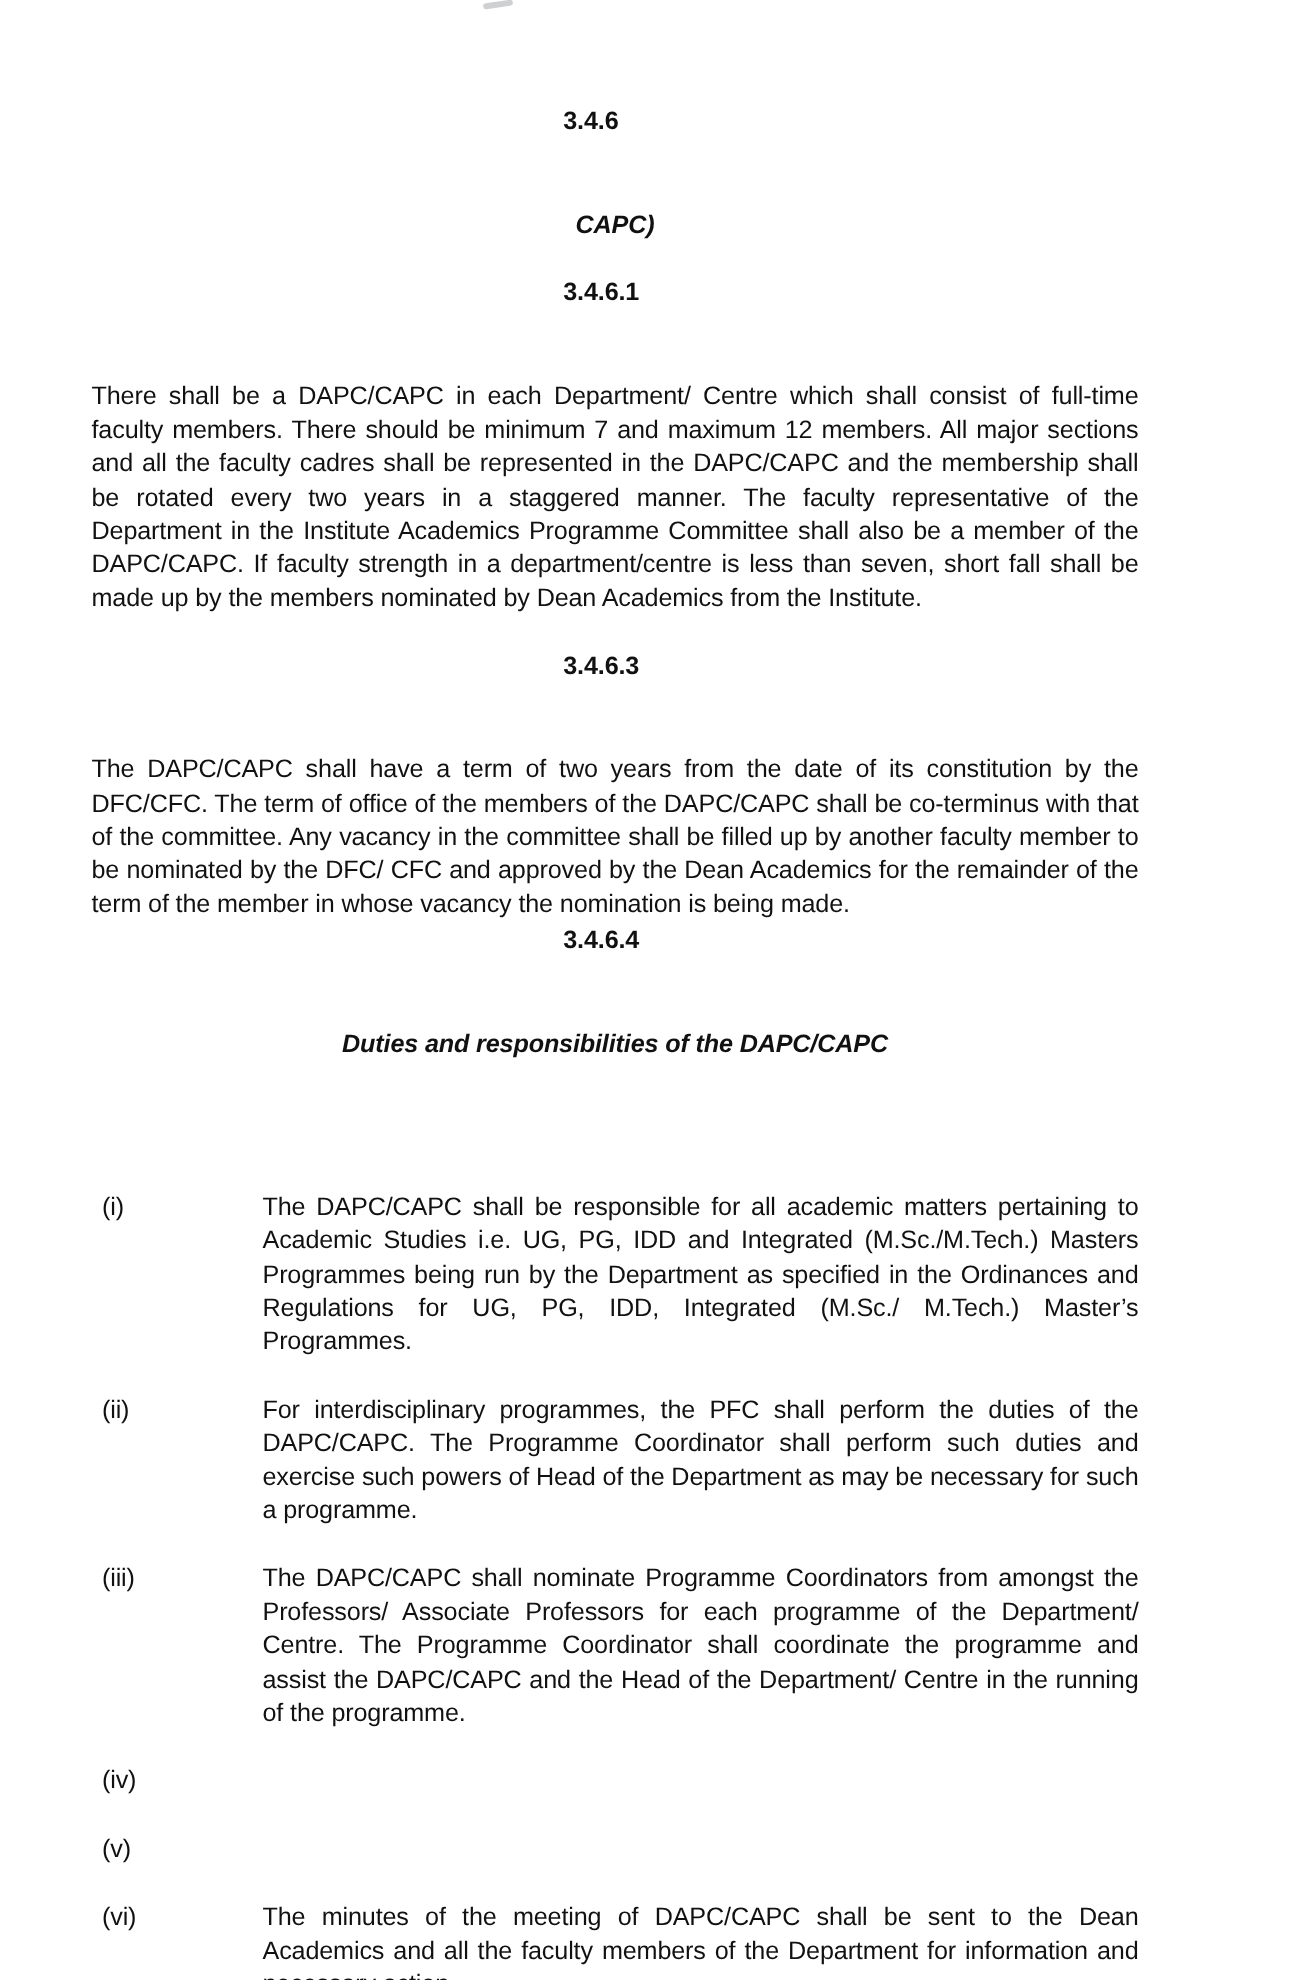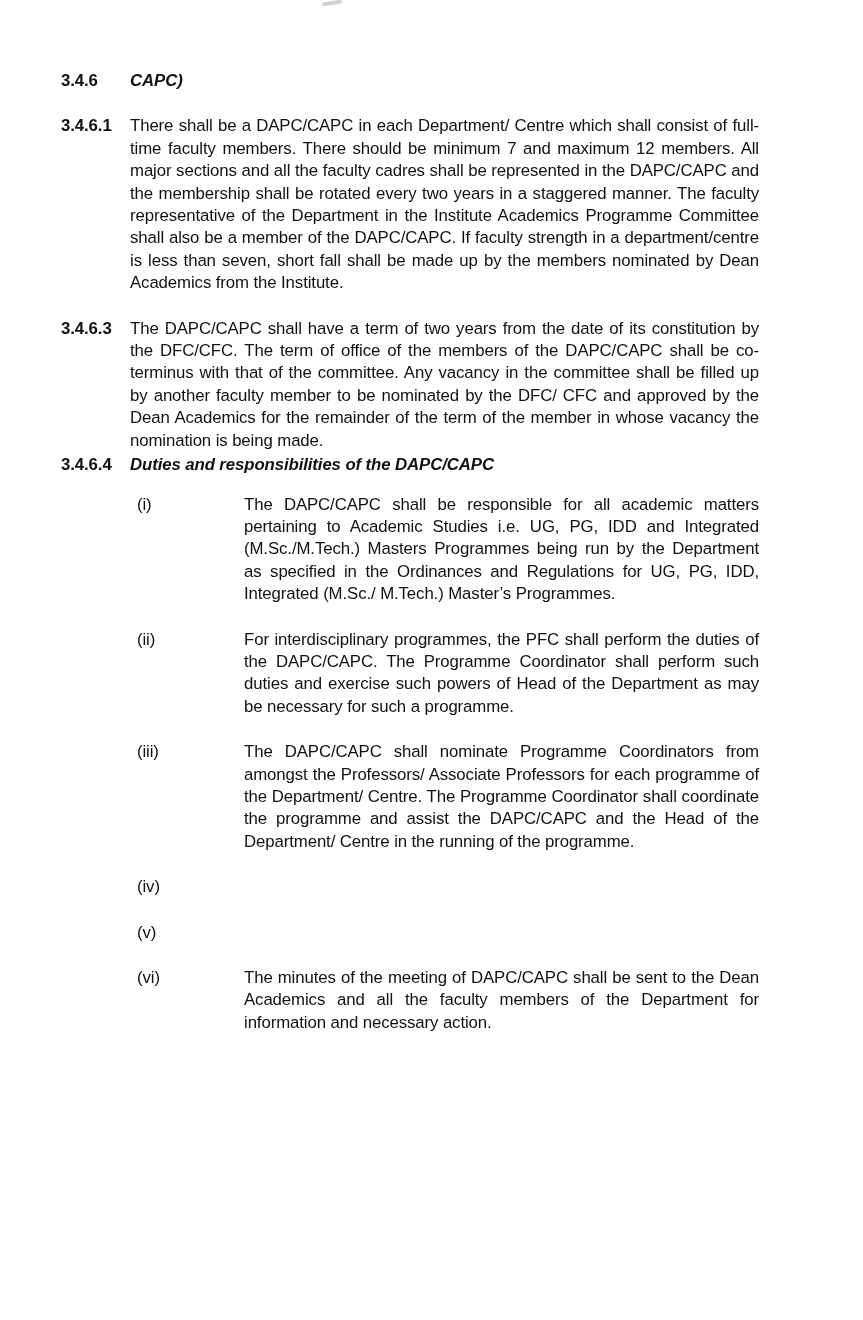--- a/index.html
+++ b/index.html
@@ -27,22 +27,23 @@
     left: 322px;
     width: 20px;
     height: 4px;
     background: #b9bcbe;
     border-radius: 2px;
     transform: rotate(-8deg);
     opacity: 0.7;
   }
   .block {
     display: flex;
-    align-items: flex-start;
+    align-items: center;
     margin-top: 23px;
+    flex-direction: column;
   }
   .block:first-of-type { margin-top: 0; }
   .num {
     flex: 0 0 69px;
     width: 69px;
     font-weight: bold;
     white-space: nowrap;
   }
   .content {
     flex: 1 1 auto;

